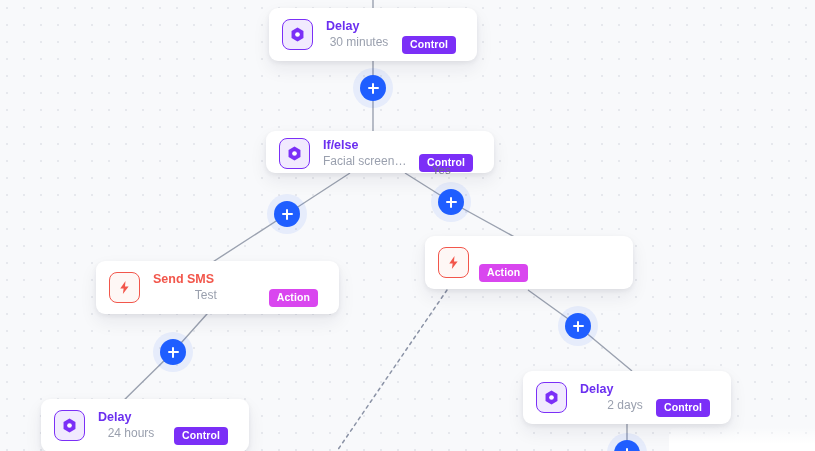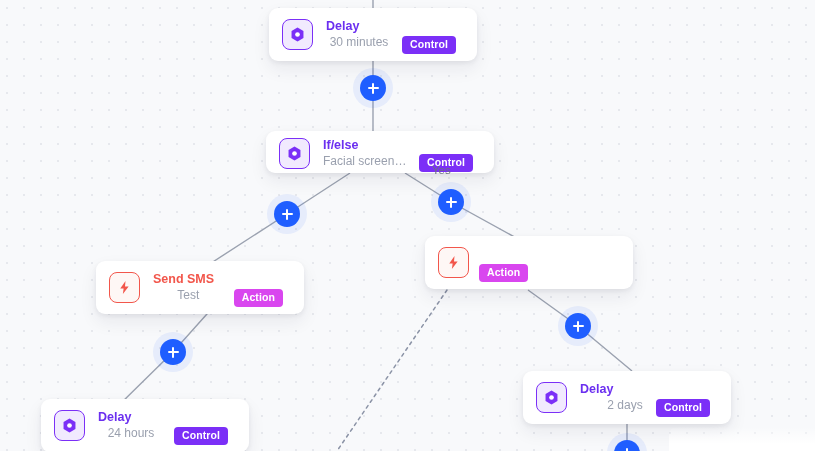--- a/index.html
+++ b/index.html
@@ -197,21 +197,21 @@
         <circle cx="12" cy="12" r="3.3" fill="#ffffff"></circle>
       </svg>
     </span>
     <span class="node-text">
       <span class="node-title control" style="display:block;">If/else</span>
       <span class="node-sub" style="display:block;">Facial screenshot added has ...</span>
     </span>
     <span class="badge control">Control</span>
   </div>
 
-  <div class="node" style="left:96px; top:261px; width:208px; height:53px;">
+  <div class="node" style="left:96px; top:261px; width:243px; height:53px;">
     <span class="node-icon action">
       <svg width="15" height="15" viewBox="0 0 24 24" aria-hidden="true">
         <path d="M13.6 1.5 L5.2 13.4 L10.6 13.4 L9.4 22.5 L18.6 10.2 L12.8 10.2 Z" fill="#f2564b"></path>
       </svg>
     </span>
     <span class="node-text">
       <span class="node-title action" style="display:block;">Send SMS</span>
       <span class="node-sub" style="display:block;">Test</span>
     </span>
     <span class="badge action">Action</span>

